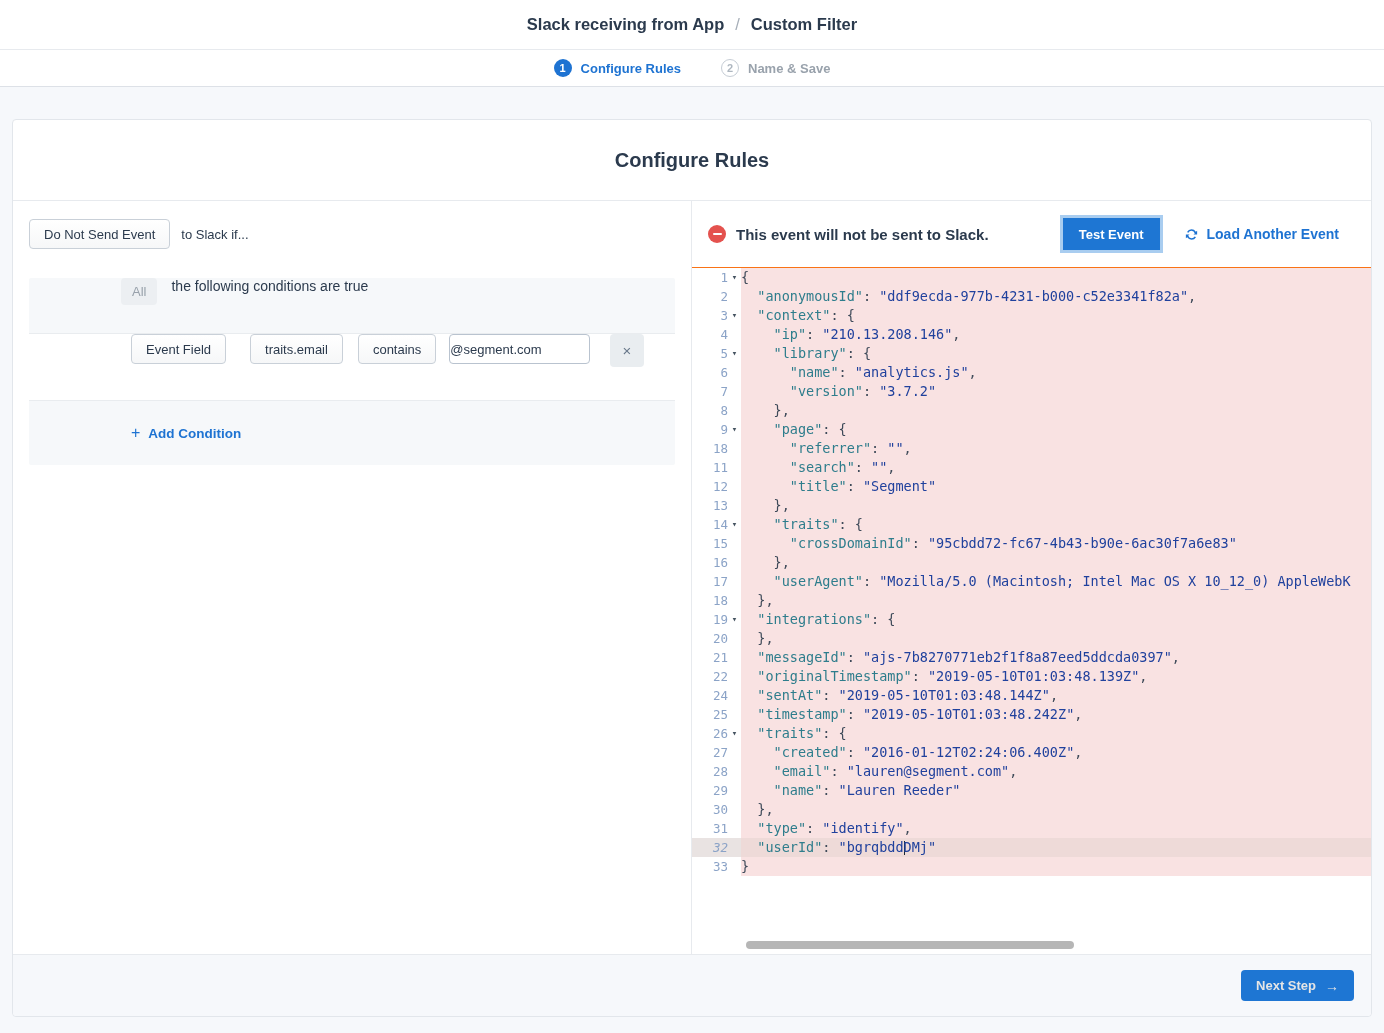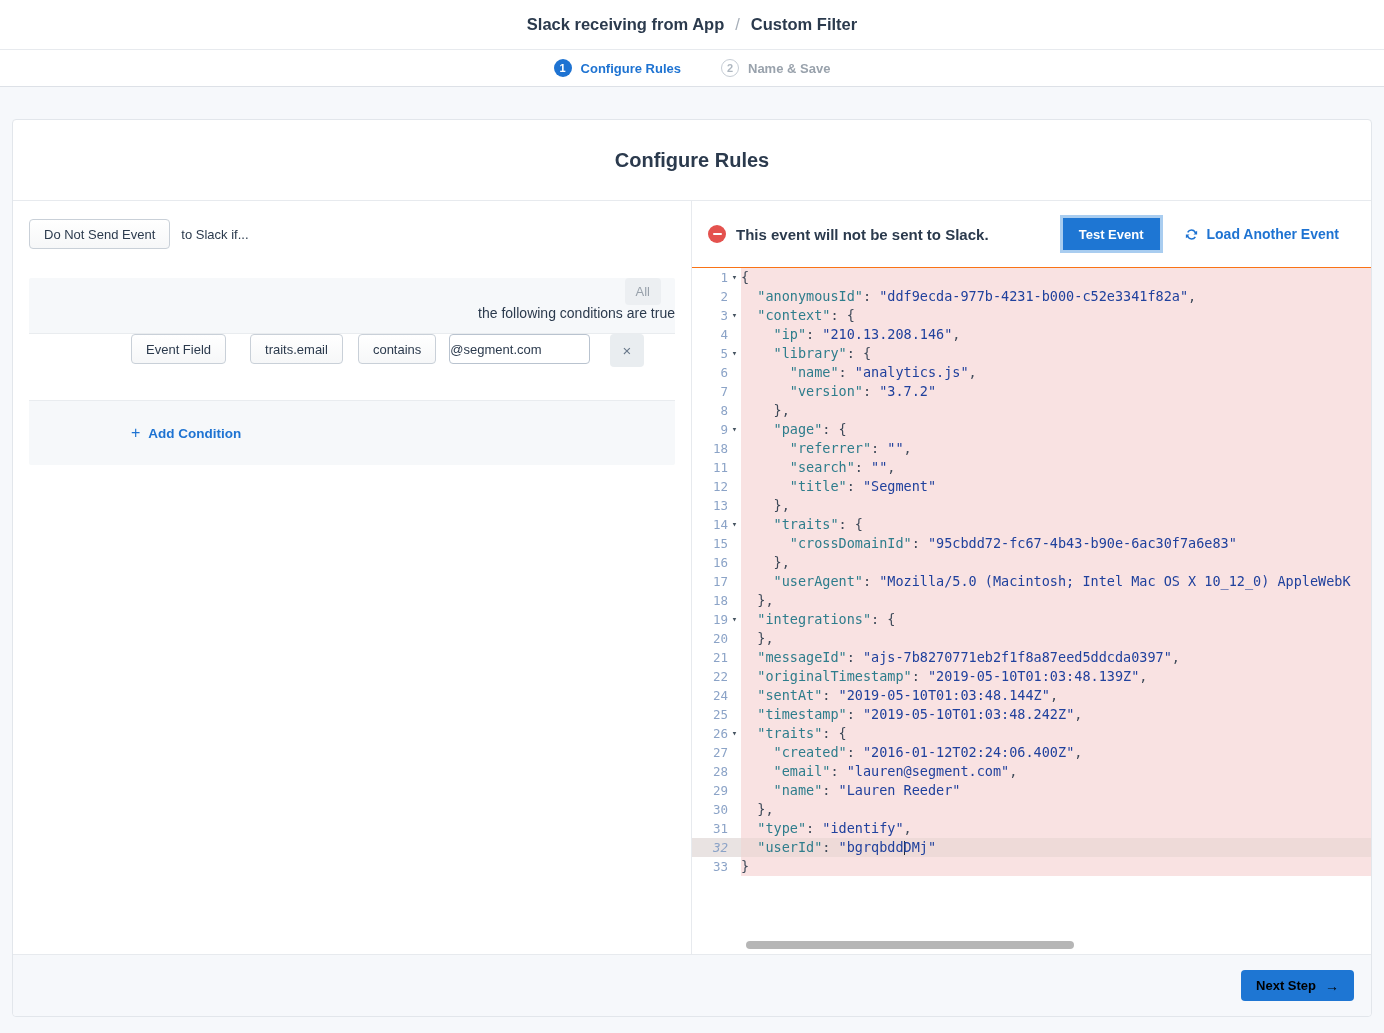--- a/index.html
+++ b/index.html
@@ -25,21 +25,21 @@
   .card-header { height:81px; flex:none; border-bottom:1px solid #e7eaee; display:flex; align-items:center; justify-content:center; }
   .card-header h1 { font-size:20px; font-weight:700; color:#2b3a4d; }
   .card-body { flex:1; display:flex; min-height:0; }
 
   
   .left-panel { width:679px; flex:none; border-right:1px solid #e7eaee; }
   .action-row { margin:18px 16px 0; display:flex; align-items:center; }
   .btn { font-family:inherit; height:30px; padding:0 14px; background:linear-gradient(#ffffff,#f6f7f8); border:1px solid #c9d0d8; border-radius:4px; font-size:13px; color:#2b3a4d; cursor:pointer; }
   .action-suffix { margin-left:11px; font-size:13px; color:#2b3a4d; }
   .conditions { margin:29px 16px 0; background:#f6f8fa; border-radius:2px; }
-  .cond-header { height:55px; display:flex; align-items:flex-end; padding-left:92px;flex-direction:column; }
+  .cond-header { height:55px; display:flex; align-items:flex-start; padding-left:92px; }
   .chip { background:#eceff2; border-radius:4px; padding:6px 11px; font-size:13px; color:#98a1ab; margin-right:14px; cursor:pointer; }
   .group-text { font-size:14px; color:#2b3a4d; }
   .cond-row { height:68px; background:#fff; border-top:1px solid #e9ecef; border-bottom:1px solid #e9ecef; display:flex; align-items:flex-start; padding:0 31px 0 102px; }
   .m1 { margin-right:24px; } .m2 { margin-right:15px; } .m3 { margin-right:13px; }
   .value-input { font-family:inherit; width:141px; height:30px; border:1px solid #b9c3cf; border-radius:4px; padding:0 0; font-size:13px; color:#2b3a4d; outline:none; }
   .remove-btn { margin-left:auto; width:34px; height:33px; background:#e9edf0; border:none; border-radius:4px; color:#68788a; font-size:15px; cursor:pointer; }
   .cond-footer { height:64px; display:flex; align-items:center; padding-left:102px; }
   .add-link { color:#1e73d2; font-size:13.5px; font-weight:600; display:flex; align-items:center; text-decoration:none; cursor:pointer; }
   .add-link .plus { font-size:16px; font-weight:400; margin-right:8px; }
 
@@ -63,21 +63,21 @@
   .t-k { color:#2e7d8c; }
   .t-s { color:#20419d; }
   .t-p { color:#3e4a59; }
   .cursor { display:inline-block; width:1.5px; height:14px; background:#1b2733; vertical-align:text-bottom; margin-right:-1.5px; }
   .ed-row.active .code { background:#eedad8; }
   .ed-row.active .gutter { background:#e9e3e2;font-style:italic; }
   .hscroll { position:absolute; left:54px; bottom:5px; width:328px; height:8px; border-radius:4px; background:#b6b6b6; cursor:pointer; }
 
   
   .card-footer { height:62px; flex:none; border-top:1px solid #e7eaee; background:#f6f8fb; display:flex; align-items:center; justify-content:flex-end; padding:0 17px; border-radius:0 0 4px 4px; }
-  .next-btn { font-family:inherit; height:31px; padding:0 15px; background:#1e76d3; color:#000000; border:none; border-radius:4px; font-size:13px; font-weight:600; display:flex; align-items:center; gap:9px; cursor:pointer; }
+  .next-btn { font-family:inherit; height:31px; padding:0 15px; background:#1e76d3; color:#e5e5e5; border:none; border-radius:4px; font-size:13px; font-weight:600; display:flex; align-items:center; gap:9px; cursor:pointer; }
   .next-btn .arrow { font-size:14px; }
 </style>
 </head>
 <body>
 
 <header class="topbar">
   <div class="breadcrumb">
     <span>Slack receiving from App</span>
     <span class="sep">/</span>
     <span>Custom Filter</span>

